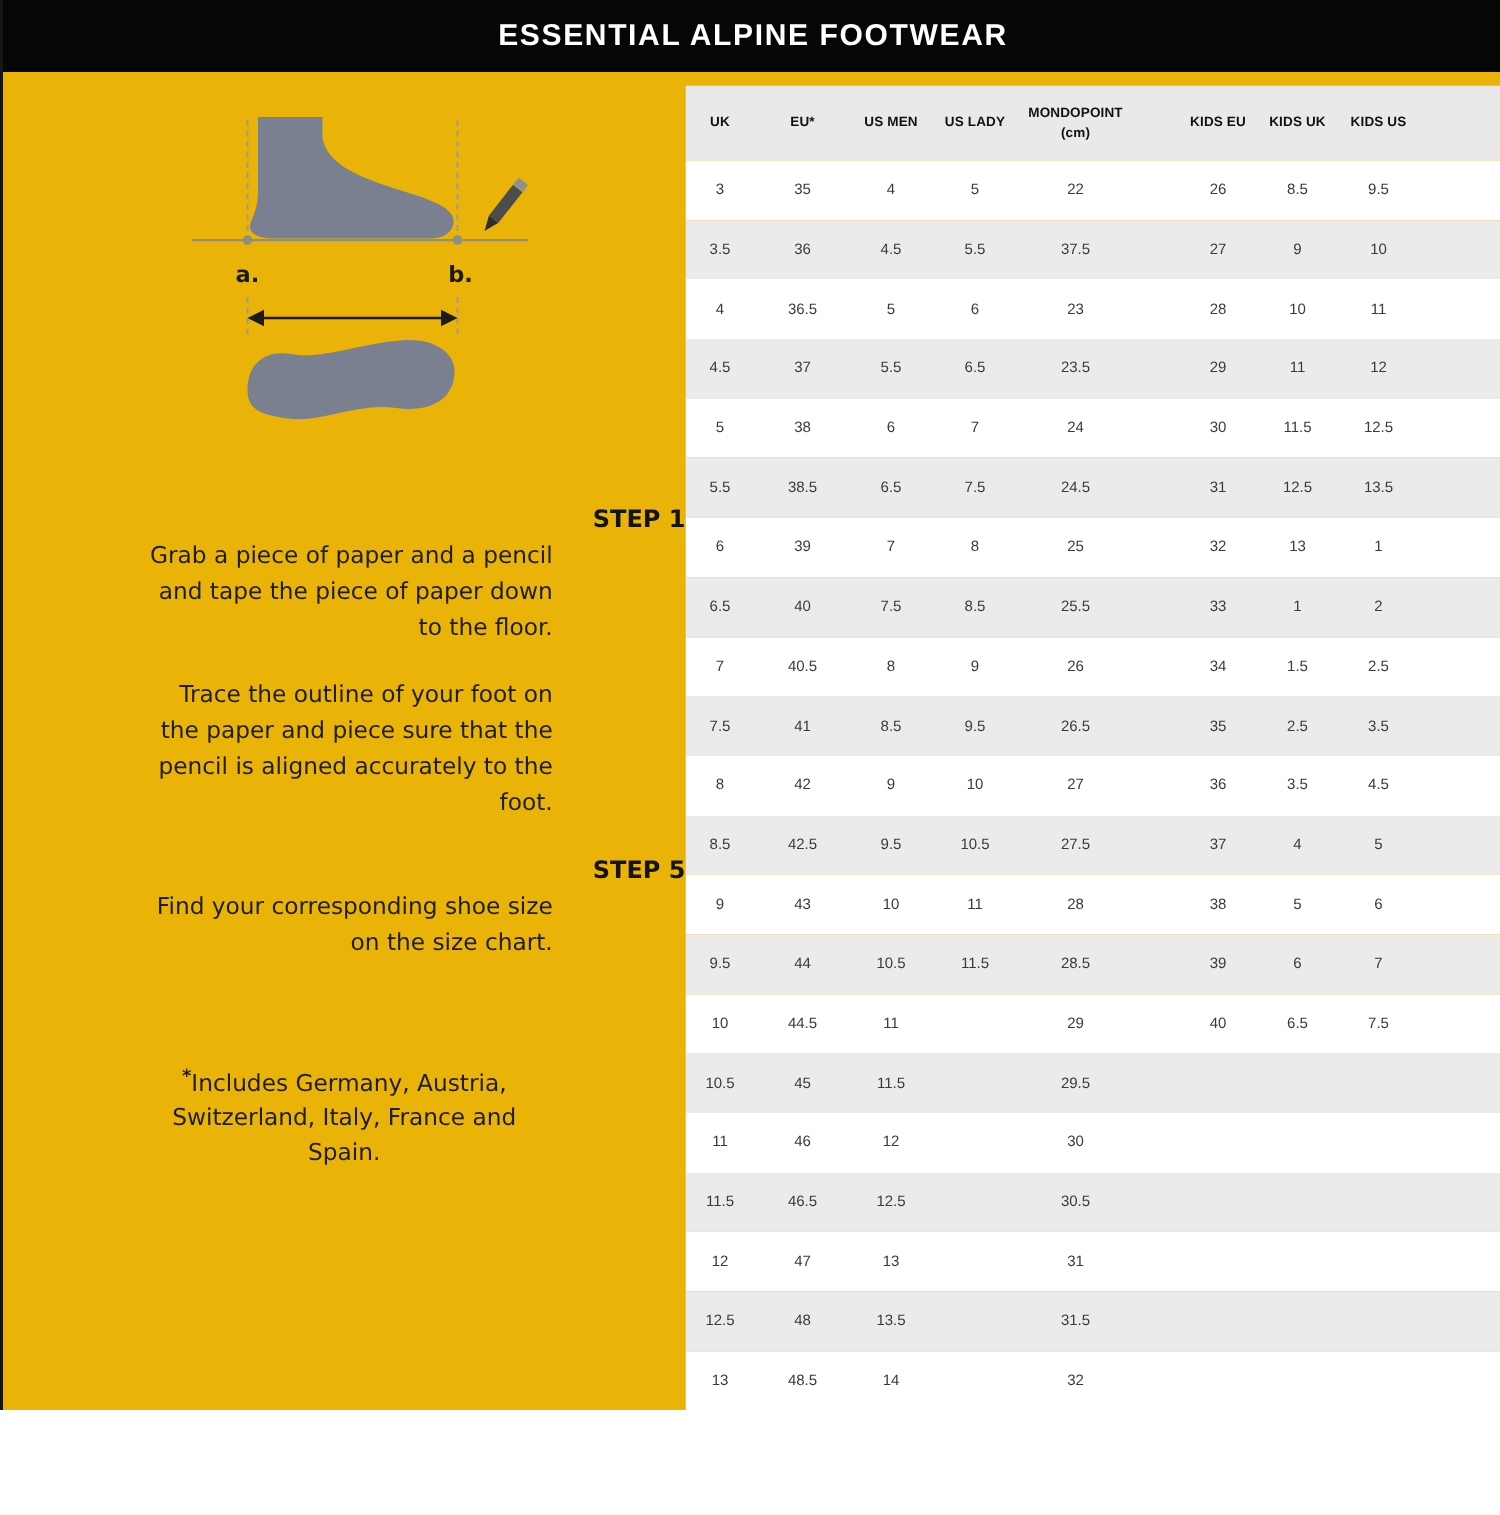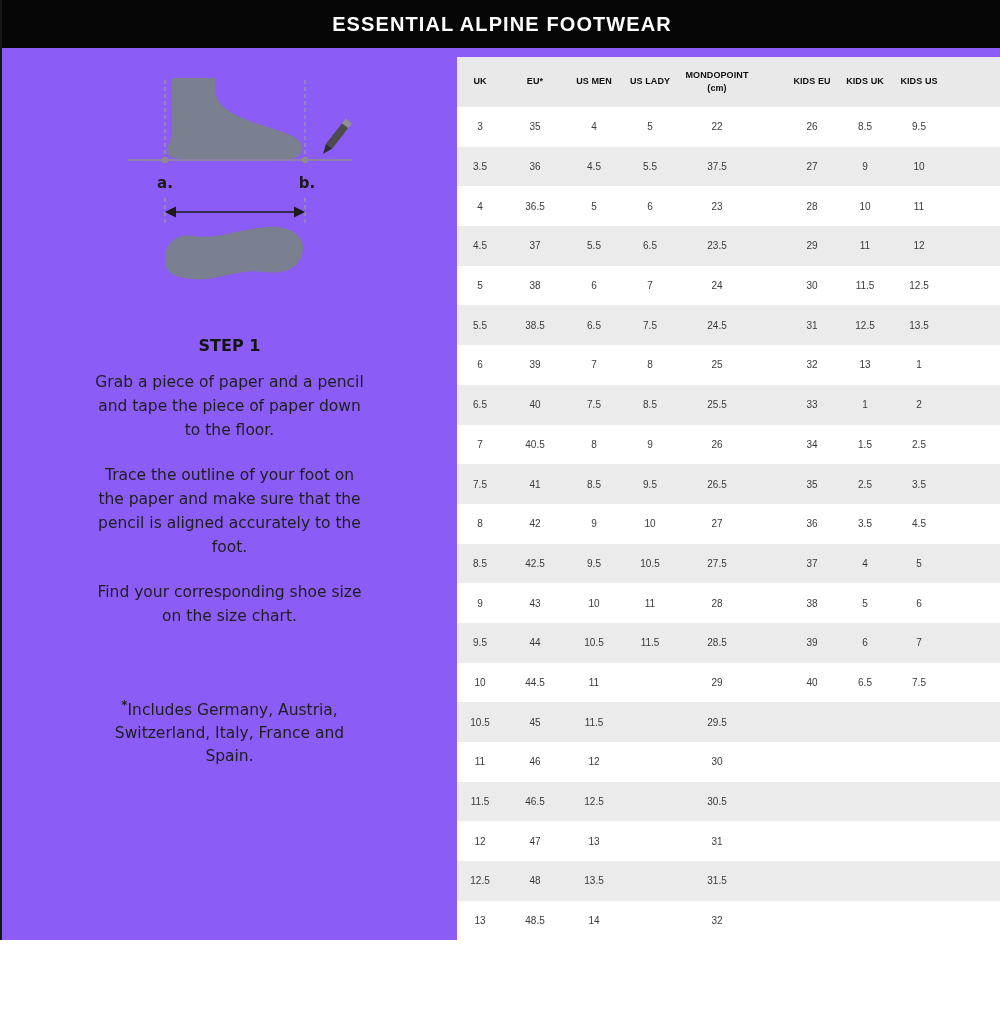--- a/index.html
+++ b/index.html
@@ -1,30 +1,30 @@
 <!DOCTYPE html>
 <html><head>
 <meta charset="utf-8">
 <style>
   * { margin:0; padding:0; box-sizing:border-box; }
   html, body { width:1000px; height:1010px; background:#ffffff; }
   body { font-family:"DejaVu Sans","Liberation Sans",sans-serif; }
 
-  .page { position:relative; width:1000px; height:940px; overflow:hidden; background:#8b5cf6; border-left:2px solid #161616; }
+  .page { position:relative; width:1000px; height:940px; overflow:hidden; background:#eab308; border-left:2px solid #161616; }
 
   .title-bar { position:absolute; left:0; top:0; width:1000px; height:48px; background:#060606; display:flex; align-items:center; justify-content:center; }
   .title { color:#ffffff; font-family:"Liberation Sans",sans-serif; font-size:20px; font-weight:700; letter-spacing:1.1px; }
 
   .left-panel { position:absolute; left:0; top:48px; width:455px; height:962px; text-align:center; color:#1b1b1b; overflow:hidden; }
   .illustration { display:block; margin:26px auto 0; transform:translateX(10px); }
 
-  .steps { margin-top:38px; }
+  .steps { margin-top:38px;text-align:right; }
   .step { margin-bottom:21px; }
   .step-heading { font-size:16px; font-weight:700; line-height:24px; color:#141414; }
-  .step-body { font-size:15.5px; line-height:24px; max-width:278px; margin:12px auto; color:#1e1e1e; }
+  .step-body { font-size:15.5px; line-height:24px; max-width:278px; margin:0 auto; color:#1e1e1e; }
 
   .footnote { margin:66px auto 0; font-size:15.5px; line-height:23px; max-width:250px; color:#1e1e1e; }
   .footnote .asterisk { font-weight:700; vertical-align:super; font-size:12px; }
 
   .table-panel { position:absolute; left:455px; top:57px; width:545px; height:953px; font-family:"Liberation Sans",sans-serif; overflow:hidden; }
   .thead, .trow { display:grid; grid-template-columns:46px 64px 54px 58px 76px 30px 54px 52px 56px; align-items:center; width:100%; }
   .thead { height:50px; background:#e9e9e9; }
   .trow { height:39.7px; background:#ffffff; }
   .trow.alt { background:#ebebeb; }
   .cell { text-align:center; font-size:10px; color:#3a3a3a; }
@@ -66,25 +66,26 @@
     </svg>
 
     <div class="steps">
       <div class="step">
         <div class="step-heading">STEP 1</div>
         <p class="step-body">Grab a piece of paper and a pencil and tape the piece of paper down to the floor.</p>
       </div>
       <div class="step">
       </div>
       <div class="step">
-        <p class="step-body">Trace the outline of your foot on the paper and make sure that the pencil is aligned accurately to the foot.</p>
-      </div>
-      <div class="step">
-      </div>
-      <div class="step">
+        <p class="step-body">Trace the outline of your foot on the paper and piece sure that the pencil is aligned accurately to the foot.</p>
+      </div>
+      <div class="step">
+      </div>
+      <div class="step">
+        <div class="step-heading">STEP 5</div>
         <p class="step-body">Find your corresponding shoe size on the size chart.</p>
       </div>
     </div>
 
     <p class="footnote"><span class="asterisk">*</span><span>Includes Germany, Austria, Switzerland, Italy, France and Spain.</span></p>
 
   </section>
 
   <section class="table-panel">
     <div class="thead">

